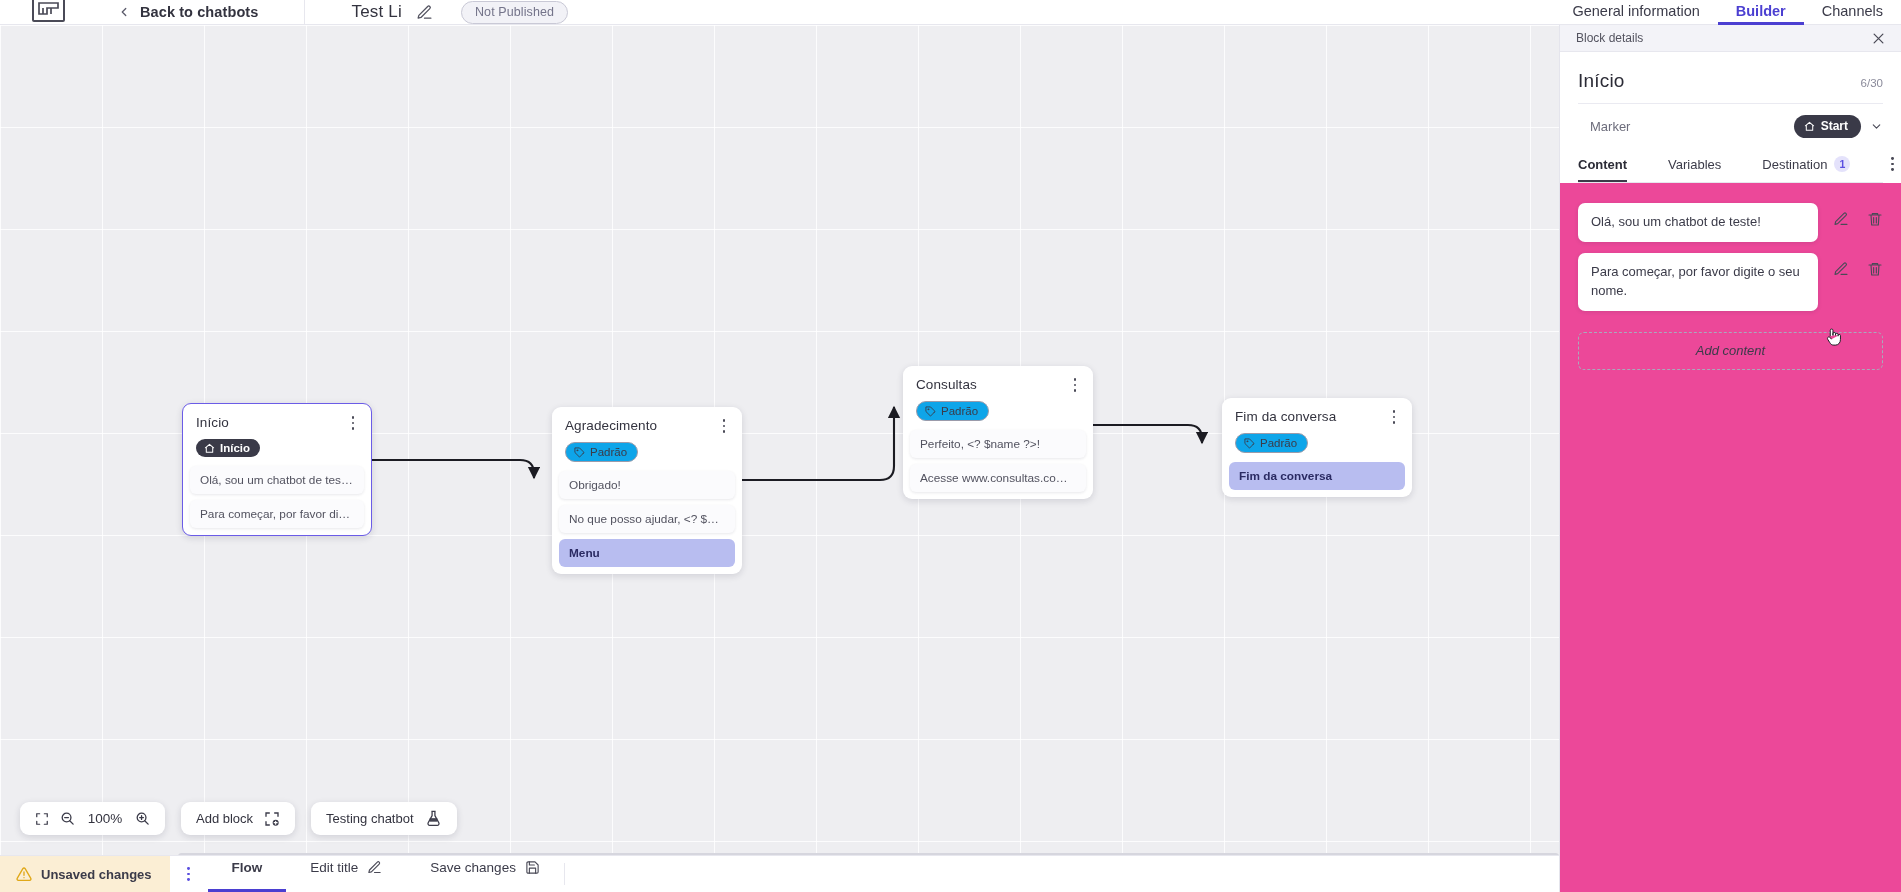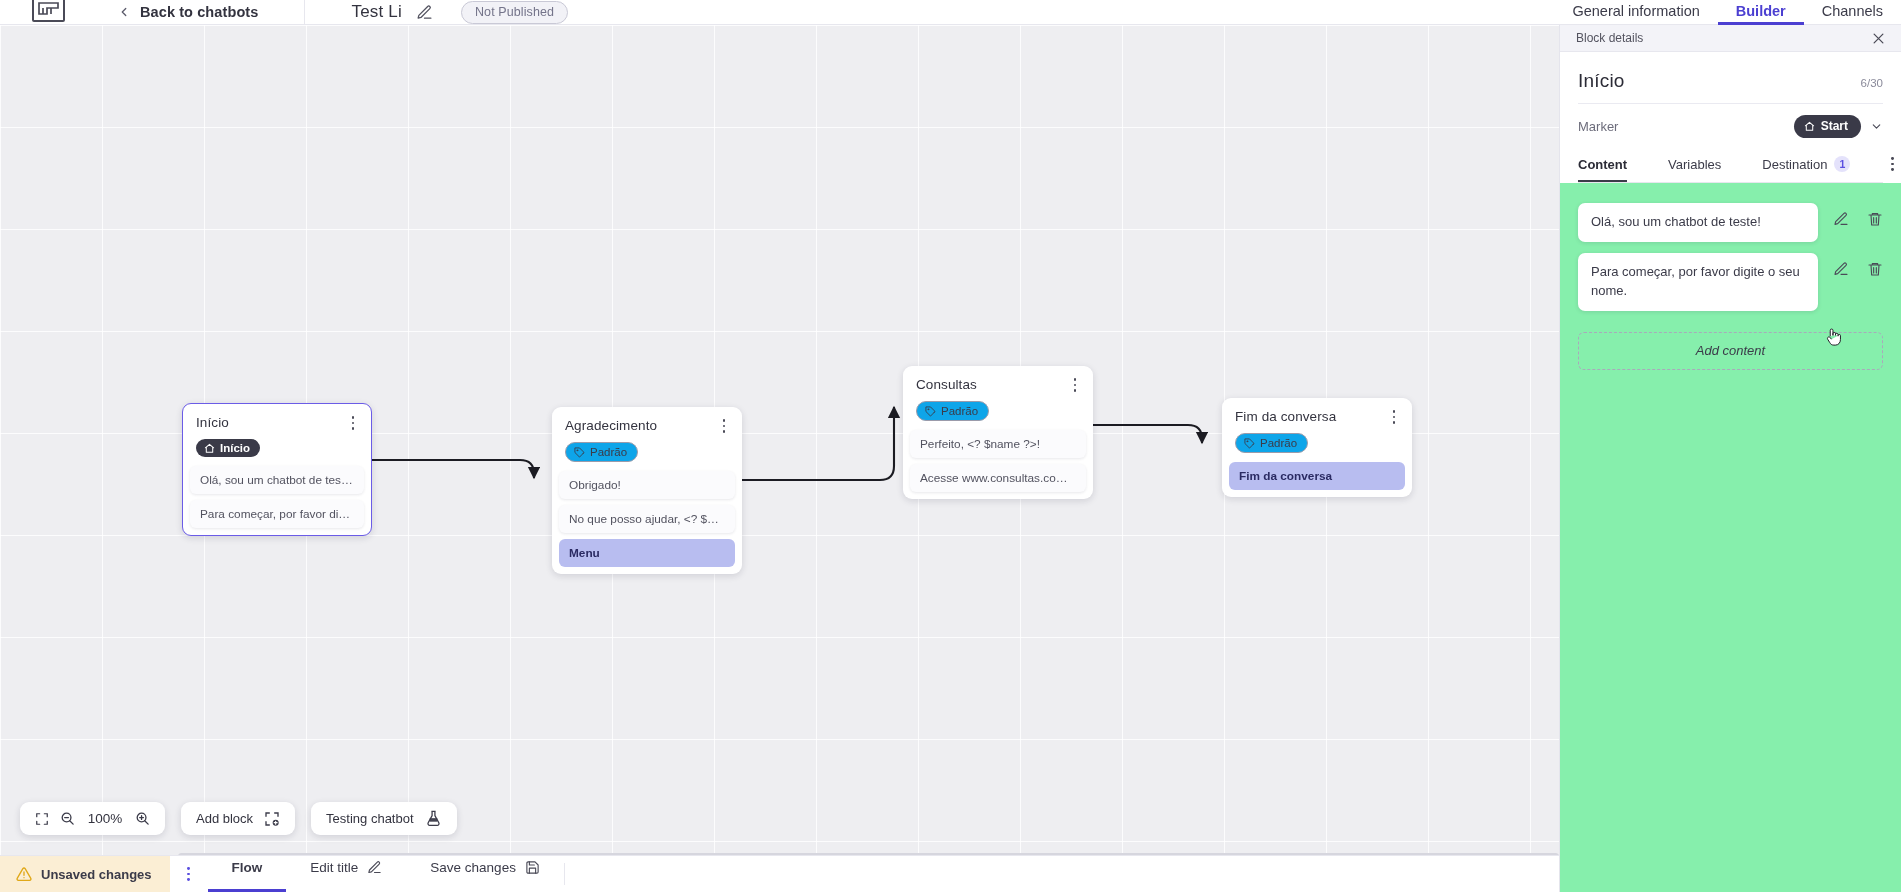--- a/index.html
+++ b/index.html
@@ -140,41 +140,41 @@
   .bb-item.active::after {
     content: ""; position: absolute; left: 0; right: 0; bottom: 0;
     height: 3px; background: #4b3fd1;
   }
   .bb-item svg { display:block; color: #4a4a57; }
   .bb-divider { width: 1px; background: #e7e7ee; margin: 7px 0; }
 
   
   .rpanel {
     position: absolute; right: 0; top: 25px; width: 342px; height: 867px;
-    background: #86efac; border-left: 1px solid #e4e4ec;
+    background: #ec4899; border-left: 1px solid #e4e4ec;
     display: flex; flex-direction: column;
   }
   .rp-head {
     height: 27px; display: flex; align-items: center; justify-content: space-between;
     padding: 0 15px 0 16px; background: #f3f3f8; border-bottom: 1px solid #e7e7ee;
   }
   .rp-head-title { font-size: 12px; color: #53535f; }
   .rp-close { width: 15px; height: 15px; color: #4a4a57; cursor: pointer; }
   .rp-body { background: #ffffff; padding: 0 18px; }
   .rp-title-row {
     display: flex; align-items: baseline; justify-content: space-between;
     padding: 18px 0 11px; border-bottom: 1px solid #eaeaf1;
   }
   .rp-title { font-size: 19px; color: #2b2b36; letter-spacing: .2px; }
   .rp-counter { font-size: 11.5px; color: #8a8a9a; }
   .rp-marker-row {
     display: flex; align-items: center; justify-content: space-between;
     padding: 11px 0 12px;
   }
-  .rp-marker-label { font-size: 13px; color: #6d6d7c; }
+  .rp-marker-label { font-size: 13px; color: #6d6d7c; margin-left: 12px; }
   .marker-ctl { display: flex; align-items: center; gap: 9px; }
   .marker-pill {
     display: inline-flex; align-items: center; gap: 6px;
     background: #3a3a48; color: #fff; border-radius: 999px;
     font-size: 12px; font-weight: 700; padding: 4px 13px 5px 10px; cursor: pointer;
   }
   .chev-down { width: 13px; height: 13px; color: #4a4a57; cursor: pointer; }
   .rp-tabs {
     display: flex; align-items: flex-end; gap: 15px;
     border-bottom: 1px solid #e7e7ee; position: relative;

